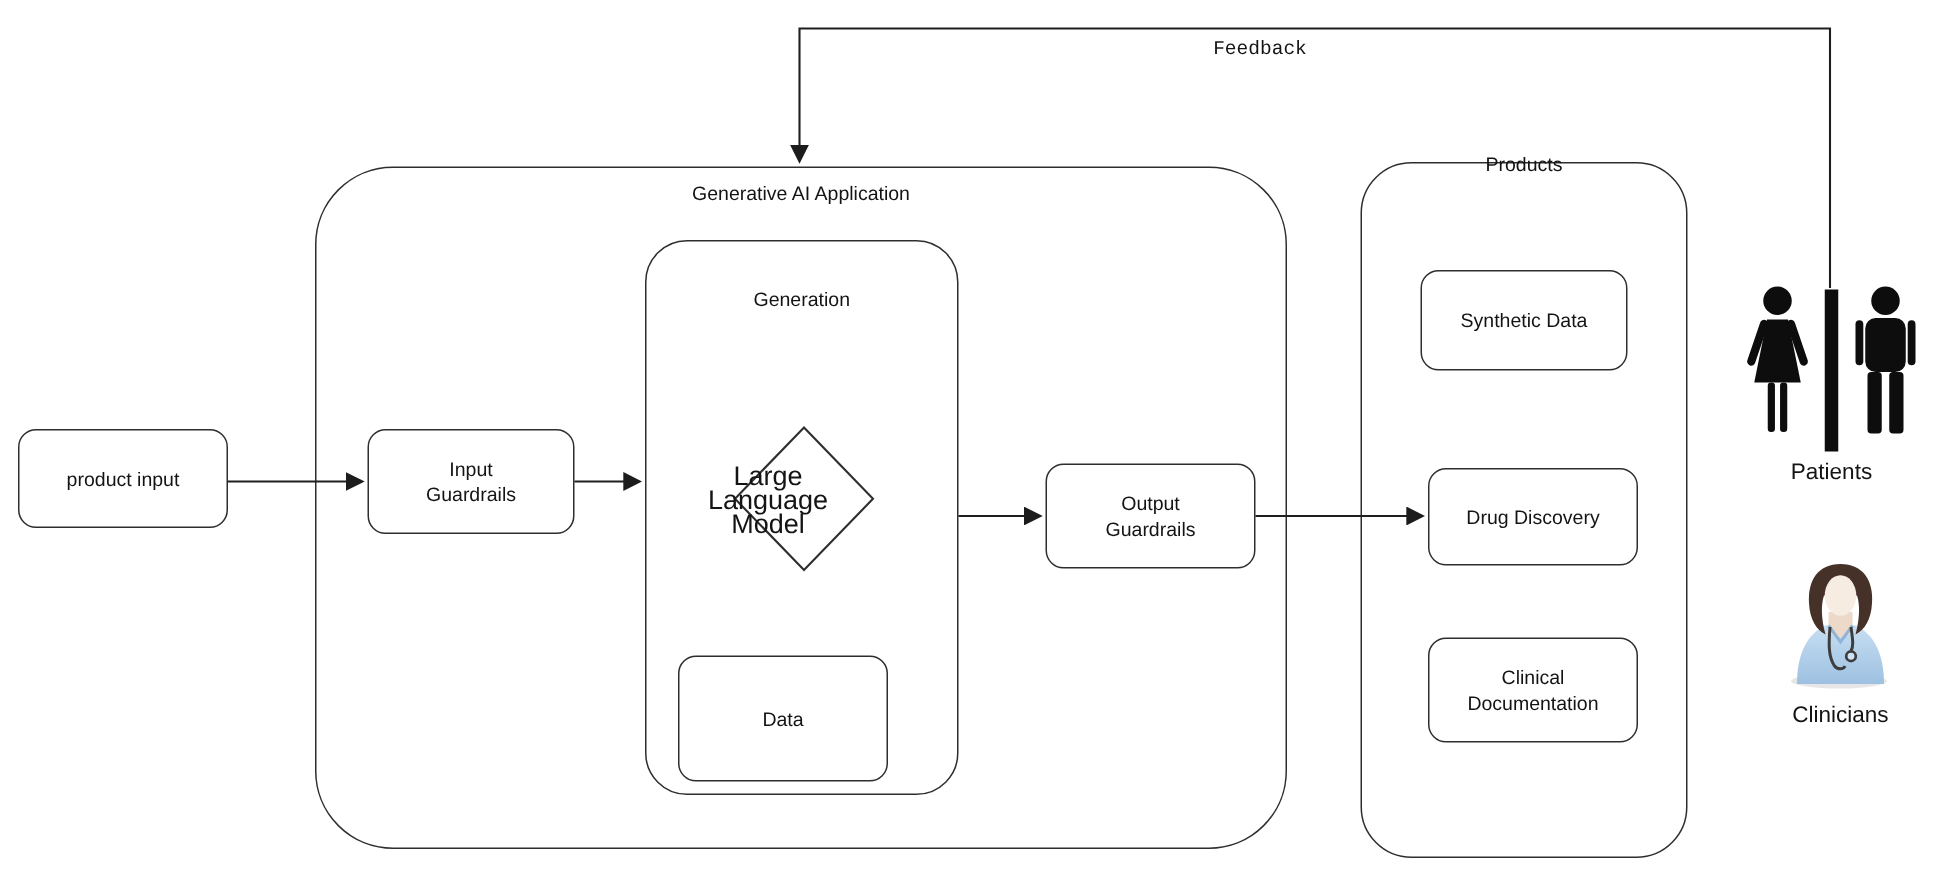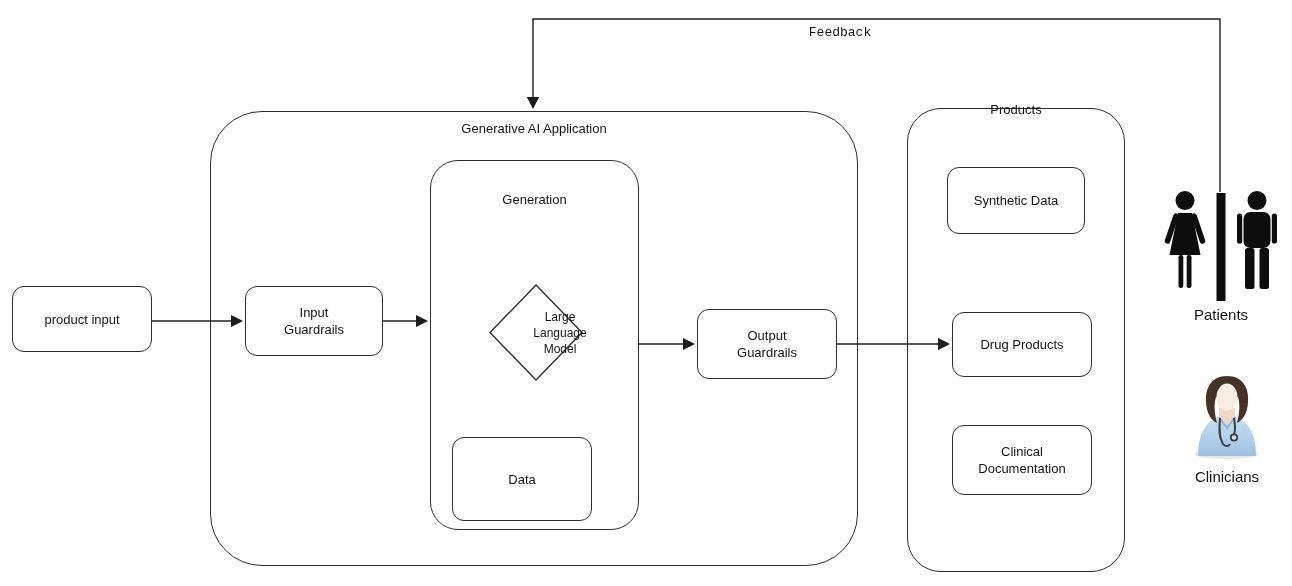--- a/index.html
+++ b/index.html
@@ -48,30 +48,30 @@
     text-align: center;
     font-size: 13px;
     line-height: 17px;
     white-space: pre-line;
     z-index: 2;
   }
   .n-product-input  { left: 12px;  top: 286px; width: 140px; height: 66px; }
   .n-input-guard    { left: 245px; top: 286px; width: 138px; height: 70px; }
   .n-data           { left: 452px; top: 437px; width: 140px; height: 84px; }
   .n-output-guard   { left: 697px; top: 309px; width: 140px; height: 70px; }
-  .n-synth          { left: 947px; top: 167px; width: 138px; height: 67px; }
+  .n-synth          { left: 947px; top: 180px; width: 138px; height: 67px; }
   .n-drug           { left: 952px; top: 312px; width: 140px; height: 65px; }
   .n-clindoc        { left: 952px; top: 425px; width: 140px; height: 70px; }
 
   
   .diamond-label {
     position: absolute;
-    left: 512px; top: 287px; width: 96px; height: 92px;
+    left: 464px; top: 287px; width: 96px; height: 92px;
     display: flex; align-items: center; justify-content: center;
-    text-align: center; font-size: 12px; line-height: 16px;
+    text-align: center; font-size: 18px; line-height: 16px;
     white-space: pre-line; z-index: 4;
   }
 
   
   svg.overlay {
     position: absolute;
     left: 0; top: 0; width: 1292px; height: 586px;
     z-index: 3;
     pointer-events: none;
   }
@@ -123,21 +123,21 @@
     <span>Data</span>
   </div>
   <div class="node n-output-guard">
     <span>Output
 Guardrails</span>
   </div>
   <div class="node n-synth">
     <span>Synthetic Data</span>
   </div>
   <div class="node n-drug">
-    <span>Drug Products</span>
+    <span>Drug Discovery</span>
   </div>
   <div class="node n-clindoc">
     <span>Clinical
 Documentation</span>
   </div>
 
   <div class="diamond-label">Large
 Language
 Model</div>
 

